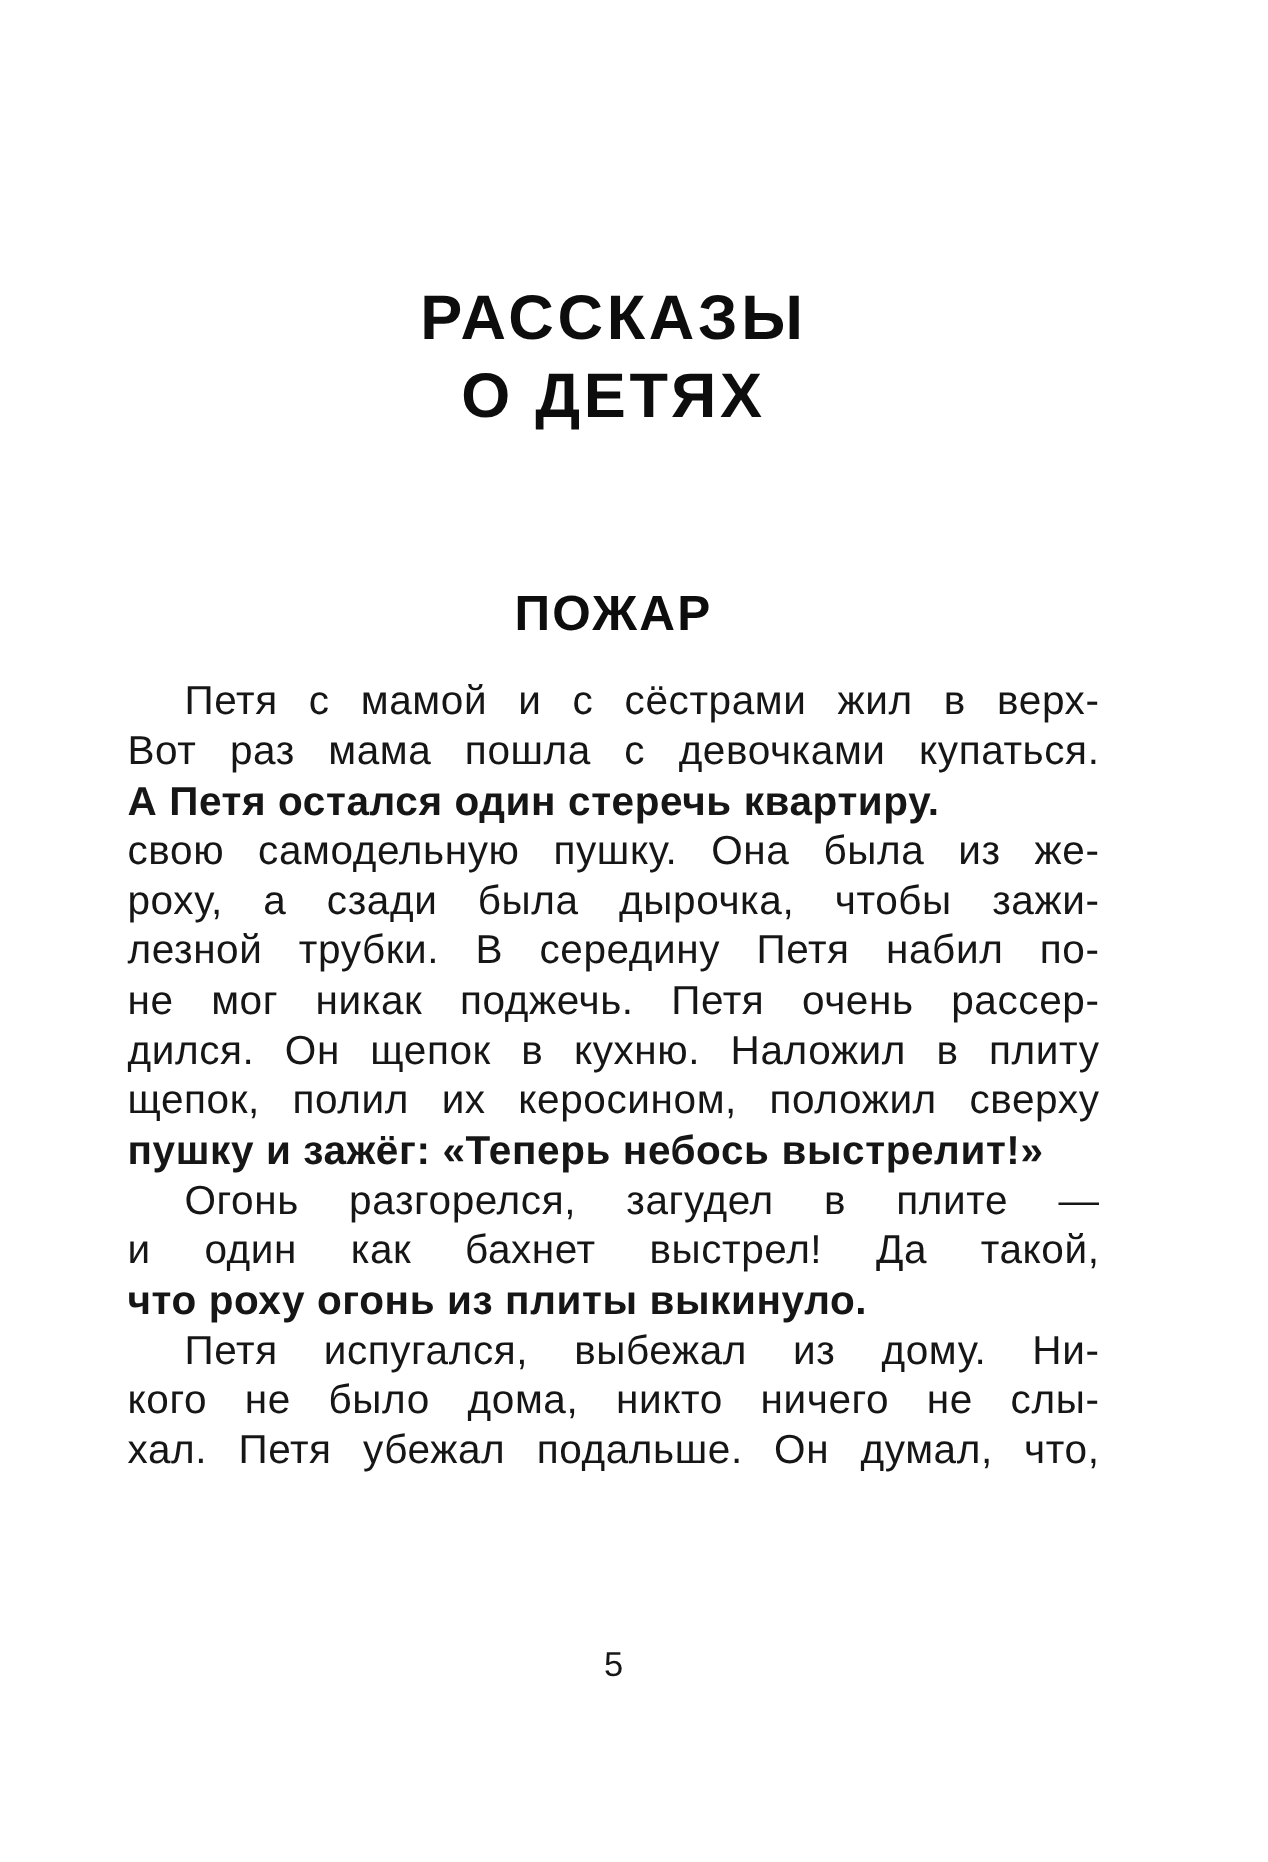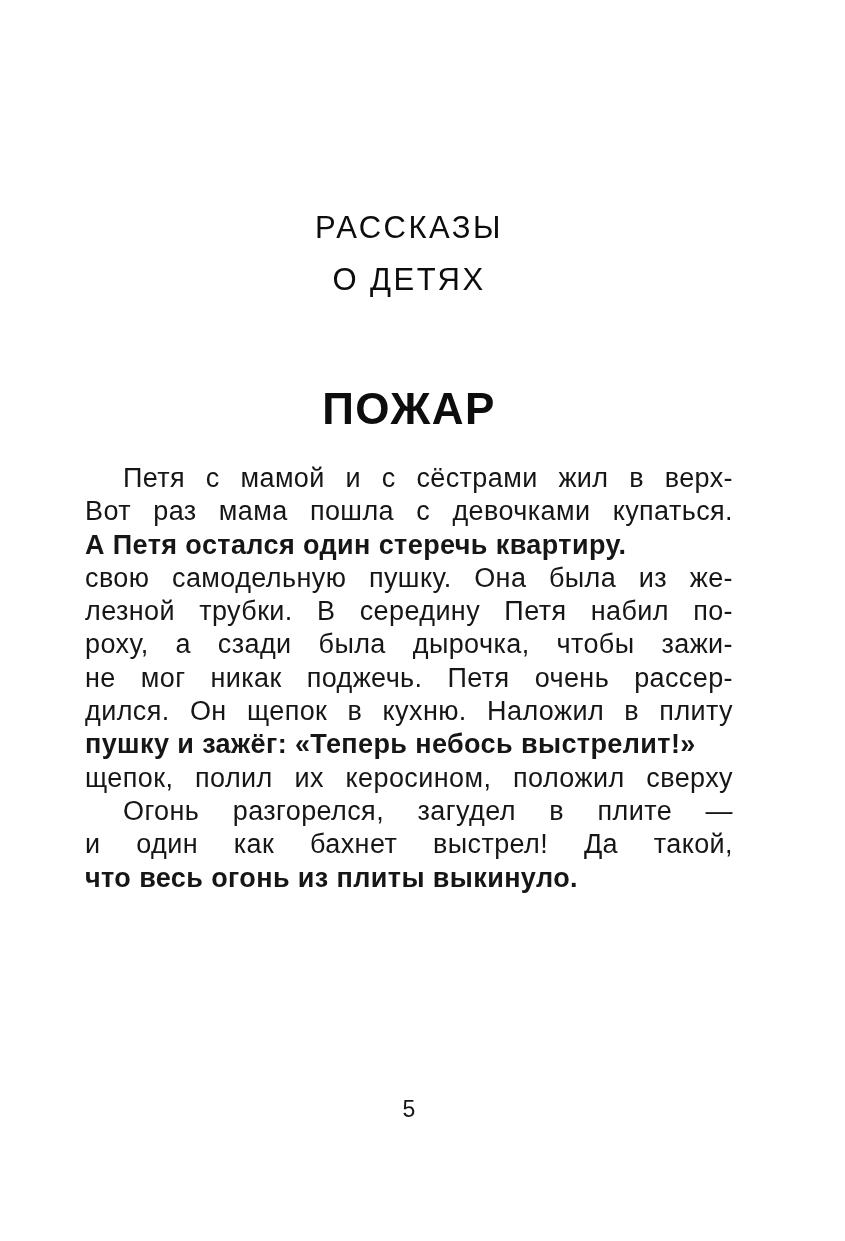--- a/index.html
+++ b/index.html
@@ -11,48 +11,48 @@
     position: relative;
     width: 845px;
     height: 1241px;
     background: #ffffff;
     font-family: "Liberation Sans", sans-serif;
     color: #161616;
     overflow: hidden;
   }
   .book-title {
     position: absolute;
-    top: 202px;
+    top: 186px;
     left: 85px;
     width: 648px;
     margin: 0;
     text-align: center;
-    font-size: 31px;
+    font-size: 42px;
     line-height: 52px;
-    font-weight: 400;
+    font-weight: 700;
     letter-spacing: 2.5px;
     color: #0d0d0d;
   }
   .book-title span { display: block; }
   .story-title {
     position: absolute;
     top: 390px;
     left: 85px;
     width: 648px;
     margin: 0;
     text-align: center;
-    font-size: 44px;
+    font-size: 33px;
     line-height: 38px;
     font-weight: 700;
     letter-spacing: 1.5px;
     color: #0d0d0d;
   }
   .story-text {
     position: absolute;
-    top: 462px;
+    top: 451px;
     left: 85px;
     width: 648px;
     font-size: 27px;
     line-height: 33.3px;
     letter-spacing: 0.4px;
     color: #161616;
   }
   .paragraph { margin: 0; }
   .line {
     text-align: justify;
@@ -85,29 +85,34 @@
   <h2 class="story-title">ПОЖАР</h2>
 
   <div class="story-text" id="story-text">
       <div class="paragraph">
         <div class="line first">Петя с мамой и с сёстрами жил в верх-</div>
         <div class="line">Вот раз мама пошла с девочками купаться.</div>
         <div class="line last">А Петя остался один стеречь квартиру.</div>
       </div>
       <div class="paragraph">
         <div class="line">свою самодельную пушку. Она была из же-</div>
+        <div class="line">роху, а сзади была дырочка, чтобы зажи-</div>
         <div class="line">лезной трубки. В середину Петя набил по-</div>
-        <div class="line">роху, а сзади была дырочка, чтобы зажи-</div>
         <div class="line">не мог никак поджечь. Петя очень рассер-</div>
         <div class="line">дился. Он щепок в кухню. Наложил в плиту</div>
+        <div class="line">щепок, полил их керосином, положил сверху</div>
         <div class="line last">пушку и зажёг: «Теперь небось выстрелит!»</div>
-        <div class="line">щепок, полил их керосином, положил сверху</div>
       </div>
       <div class="paragraph">
         <div class="line first">Огонь разгорелся, загудел в плите —</div>
         <div class="line">и один как бахнет выстрел! Да такой,</div>
-        <div class="line last">что весь огонь из плиты выкинуло.</div>
+        <div class="line last">что роху огонь из плиты выкинуло.</div>
+      </div>
+      <div class="paragraph">
+        <div class="line first">Петя испугался, выбежал из дому. Ни-</div>
+        <div class="line">кого не было дома, никто ничего не слы-</div>
+        <div class="line">хал. Петя убежал подальше. Он думал, что,</div>
       </div>
     </div>
 
   <div class="page-number">5</div>
 
 </div>
 
 </body></html>

